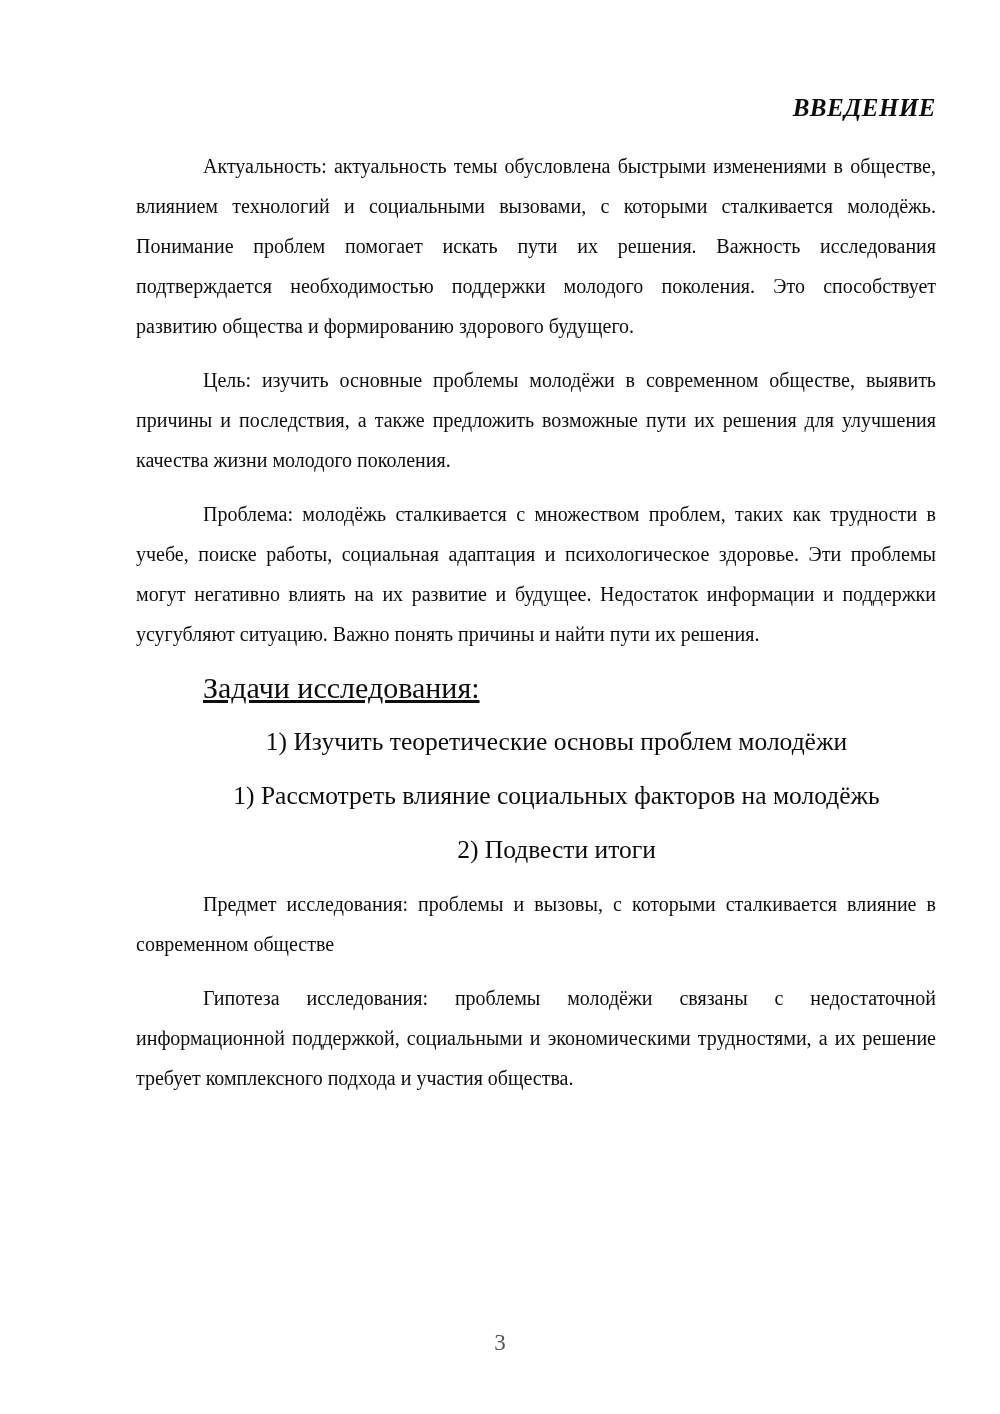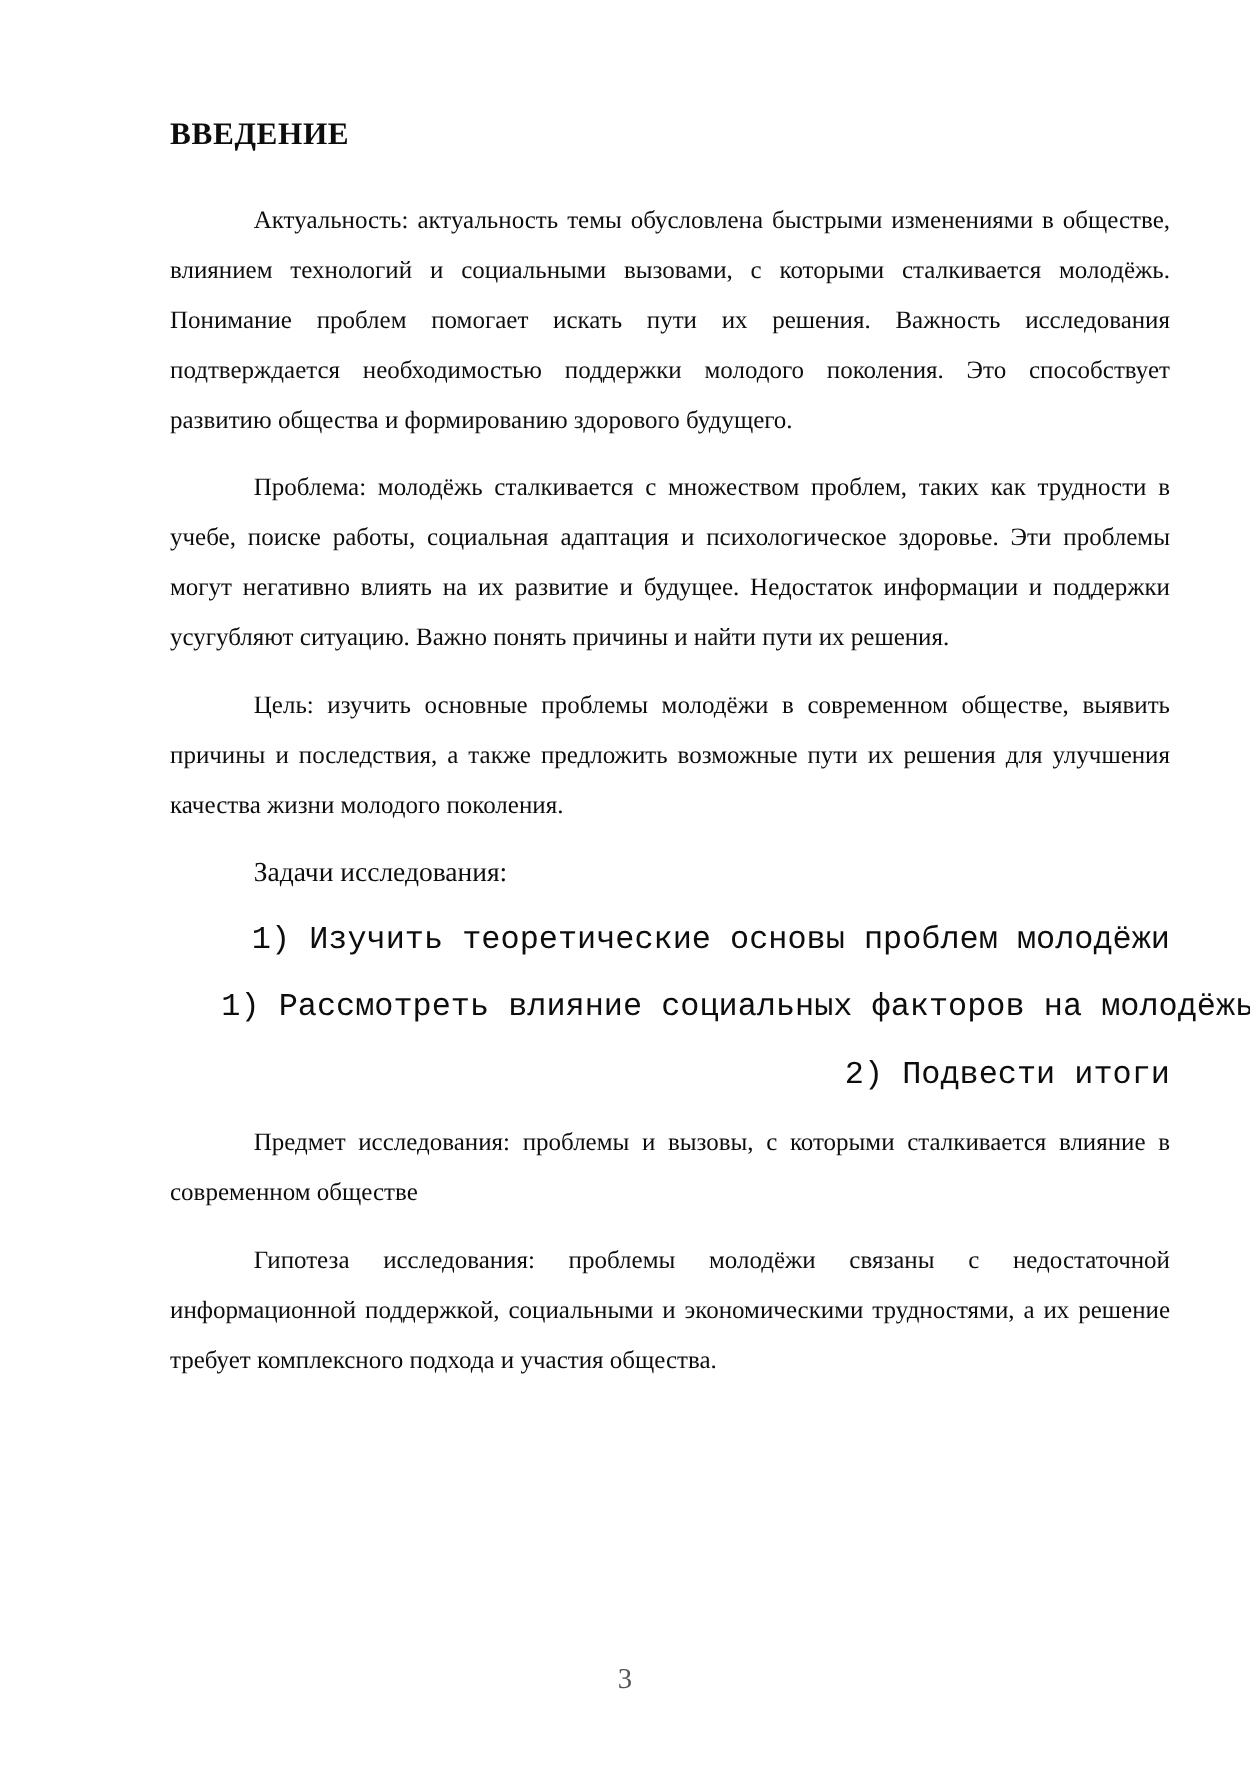--- a/index.html
+++ b/index.html
@@ -21,54 +21,55 @@
   }
   .content {
     position: absolute;
     left: 136px;
     top: 88px;
     width: 800px;
   }
   .doc-title {
     font-size: 25px;
     font-weight: bold;
-    text-align: left;
+    text-align: right;
     letter-spacing: 0.5px;
     line-height: 40px;
-    margin: 0 0 28px 0;
+    margin: 0 0 18px 0;
+    font-style: italic;
   }
   .para {
     font-size: 20px;
     line-height: 40px;
     text-align: justify;
     text-justify: inter-word;
     text-indent: 67px;
     margin: 0 0 14px 0;
     hyphens: none;
   }
   .list-heading {
-    font-size: 22px;
+    font-size: 30px;
     line-height: 40px;
     text-indent: 67px;
     text-align: left;
     margin: 0 0 14px 0;
+    text-decoration: underline;
   }
   .task-list {
     list-style: none;
     margin: 0 0 14px 0;
     padding: 0;
   }
   .task-list li {
     font-size: 25.5px;
     line-height: 40px;
-    text-align: right;
+    text-align: center;
     padding-left: 41px;
     margin-bottom: 14px;
     white-space: nowrap;
-    font-family: Liberation Mono, monospace;
   }
   .page-number {
     position: absolute;
     left: 0;
     right: 0;
     top: 1330px;
     text-align: center;
     font-size: 23px;
     color: #555555;
     font-family: "Liberation Serif", "DejaVu Serif", serif;
@@ -77,23 +78,23 @@
 </head>
 <body>
 
 <div class="page">
   <div class="content">
 
     <h1 class="doc-title">ВВЕДЕНИЕ</h1>
 
     <p class="para">Актуальность: актуальность темы обусловлена быстрыми изменениями в обществе, влиянием технологий и социальными вызовами, с которыми сталкивается молодёжь. Понимание проблем помогает искать пути их решения. Важность исследования подтверждается необходимостью поддержки молодого поколения. Это способствует развитию общества и формированию здорового будущего.</p>
 
+    <p class="para">Цель: изучить основные проблемы молодёжи в современном обществе, выявить причины и последствия, а также предложить возможные пути их решения для улучшения качества жизни молодого поколения.</p>
+
     <p class="para">Проблема: молодёжь сталкивается с множеством проблем, таких как трудности в учебе, поиске работы, социальная адаптация и психологическое здоровье. Эти проблемы могут негативно влиять на их развитие и будущее. Недостаток информации и поддержки усугубляют ситуацию. Важно понять причины и найти пути их решения.</p>
-
-    <p class="para">Цель: изучить основные проблемы молодёжи в современном обществе, выявить причины и последствия, а также предложить возможные пути их решения для улучшения качества жизни молодого поколения.</p>
 
     <p class="list-heading">Задачи исследования:</p>
 
     <ul class="task-list">
       <li>1) Изучить теоретические основы проблем молодёжи</li>
       <li>1) Рассмотреть влияние социальных факторов на молодёжь</li>
       <li>2) Подвести итоги</li>
     </ul>
 
 

